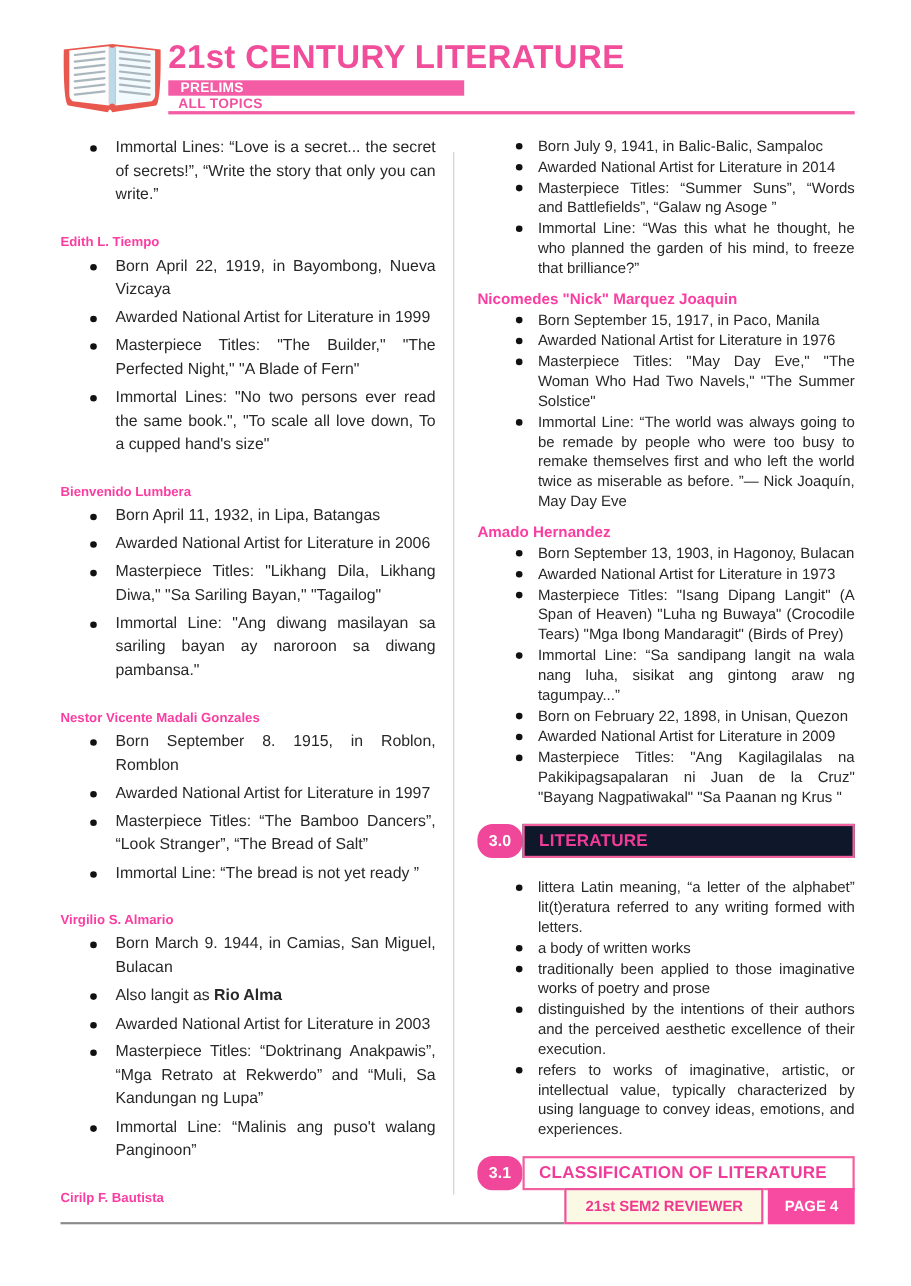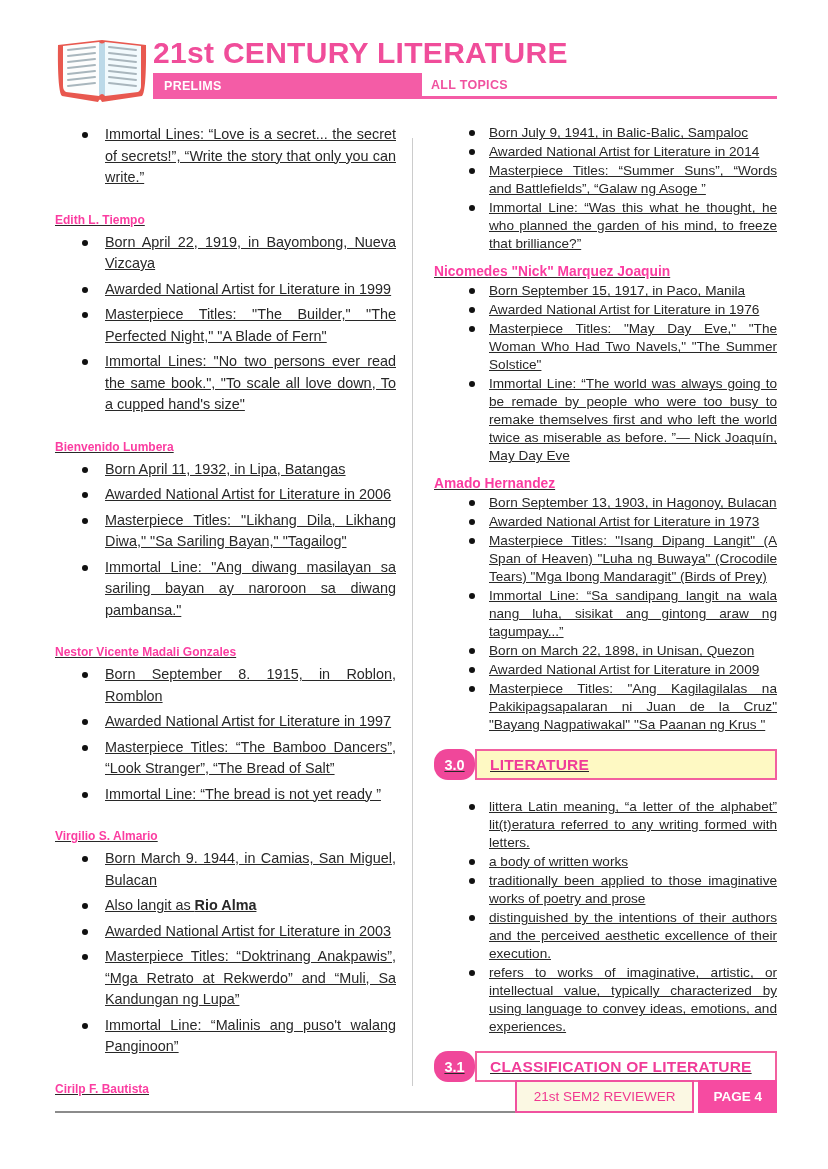--- a/index.html
+++ b/index.html
@@ -4,28 +4,28 @@
 <style>
   html,body{margin:0;padding:0;background:#ffffff;}
   .page{position:relative;width:828px;height:1169px;background:#ffffff;overflow:hidden;
         font-family:"Liberation Sans",sans-serif;color:#282828;}
 
   
   .header{display:flex;padding:36px 51px 0 53px;}
   .icon-wrap{width:98px;height:70px;flex:none;}
   .head-right{flex:1;min-width:0;padding-left:2px;}
   .page-title{margin:0;font-size:30px;line-height:34px;font-weight:bold;color:#f04d9a;letter-spacing:.3px;}
-  .badge-row{display:flex;margin-top:3px;height:26px;}
+  .badge-row{display:flex;margin-top:3px;height:26px;flex-direction:column;}
   .badge-prelims{width:269px;box-sizing:border-box;background:#f45ca6;color:#fff;font-weight:bold;
                  font-size:12.5px;display:flex;align-items:center;padding-left:11px;letter-spacing:.3px;}
   .badge-topics{flex:1;box-sizing:border-box;border-bottom:3px solid #f45ca6;display:flex;align-items:center;
                 padding-left:9px;color:#f0519f;font-weight:bold;font-size:12.5px;letter-spacing:.3px;}
 
   
-  .columns{display:flex;padding:18px 51px 0 55px;box-sizing:border-box;align-items:center;text-decoration:underline;}
+  .columns{display:flex;padding:18px 51px 0 55px;box-sizing:border-box;align-items:center;}
   .col-left{width:341px;flex:none;}
   .divider{width:1px;flex:none;background:#cccccc;margin-left:16px;margin-right:21px;height:948px;}
   .col-right{flex:1;min-width:0;}
 
   ul{list-style:none;margin:0;padding:0;}
   li{position:relative;text-align:justify;}
   li::before{content:"";position:absolute;width:6px;height:6px;border-radius:50%;background:#111;}
 
   .col-left li{padding-left:50px;font-size:14.4px;line-height:21.5px;margin-bottom:4px;}
   .col-left li::before{left:27px;top:8px;}
@@ -36,28 +36,28 @@
   .col-right .author{margin:11px 0 3px 0;font-size:13.8px;}
 
   .author{color:#fb3da1;font-weight:bold;}
 
   
   .section-bar{display:flex;align-items:stretch;height:31px;margin:15px 0 18px 0;}
   .sec-num{width:41px;flex:none;background:#f0479a;color:#fff;font-weight:bold;font-size:14.5px;
            display:flex;align-items:center;justify-content:center;border-radius:14px;}
   .sec-body{flex:1;box-sizing:border-box;border:2px solid #f2609f;display:flex;align-items:center;
             padding-left:13px;color:#f03c98;font-weight:bold;font-size:15.5px;letter-spacing:.2px;}
-  .section-cream .sec-body{background:#fef9c3;}
+  .section-cream .sec-body{background:#0f172a;}
   .section-white .sec-body{background:#ffffff;}
 
   
   .footer{position:absolute;left:55px;right:51px;top:1080px;height:33px;display:flex;align-items:flex-end;}
   .footer-line{flex:1;height:2px;background:#8b8b8b;}
   .reviewer-box{height:33px;box-sizing:border-box;border:2px solid #f0519f;background:#fbf8e3;color:#f0388f;
-                font-weight:normal;font-size:13.5px;display:flex;align-items:center;padding:0 17px;}
+                font-weight:bold;font-size:13.5px;display:flex;align-items:center;padding:0 17px;}
   .page-box{height:33px;box-sizing:border-box;background:#f64ba1;color:#fff;font-weight:bold;font-size:13.5px;
             display:flex;align-items:center;padding:0 15px;margin-left:4px;}
 </style>
 </head>
 <body>
 
 <div class="page">
 
   <div class="header">
     <div class="icon-wrap">
@@ -145,21 +145,21 @@
           <li><span>Immortal Line: “The world was always going to be remade by people who were too busy to remake themselves first and who left the world twice as miserable as before. ”— Nick Joaquín, May Day Eve</span></li>
         </ul>
         <h3 class="author">Amado Hernandez</h3>
         <ul>
           <li><span>Born September 13, 1903, in Hagonoy, Bulacan</span></li>
           <li><span>Awarded National Artist for Literature in 1973</span></li>
           <li><span>Masterpiece Titles: "Isang Dipang Langit" (A Span of Heaven) "Luha ng Buwaya" (Crocodile Tears) "Mga Ibong Mandaragit" (Birds of Prey)</span></li>
           <li><span>Immortal Line: “Sa sandipang langit na wala nang luha, sisikat ang gintong araw ng tagumpay...”</span></li>
         </ul>
         <ul>
-          <li><span>Born on March 22, 1898, in Unisan, Quezon</span></li>
+          <li><span>Born on February 22, 1898, in Unisan, Quezon</span></li>
           <li><span>Awarded National Artist for Literature in 2009</span></li>
           <li><span>Masterpiece Titles: "Ang Kagilagilalas na Pakikipagsapalaran ni Juan de la Cruz" "Bayang Nagpatiwakal" "Sa Paanan ng Krus "</span></li>
         </ul>
         <div class="section-bar section-cream">
           <span class="sec-num">3.0</span>
           <span class="sec-body">LITERATURE</span>
         </div>
         <ul>
           <li><span>littera Latin meaning, “a letter of the alphabet” lit(t)eratura referred to any writing formed with letters.</span></li>
           <li><span>a body of written works</span></li>

